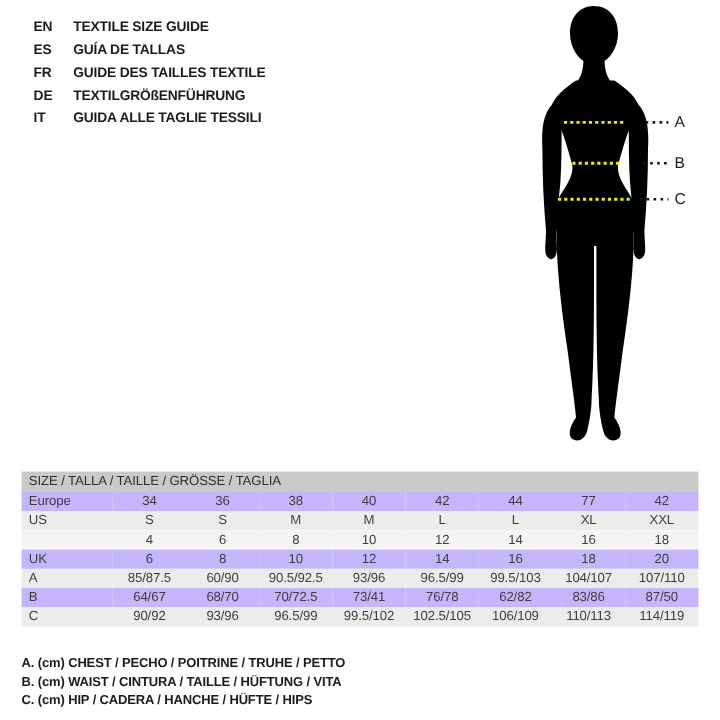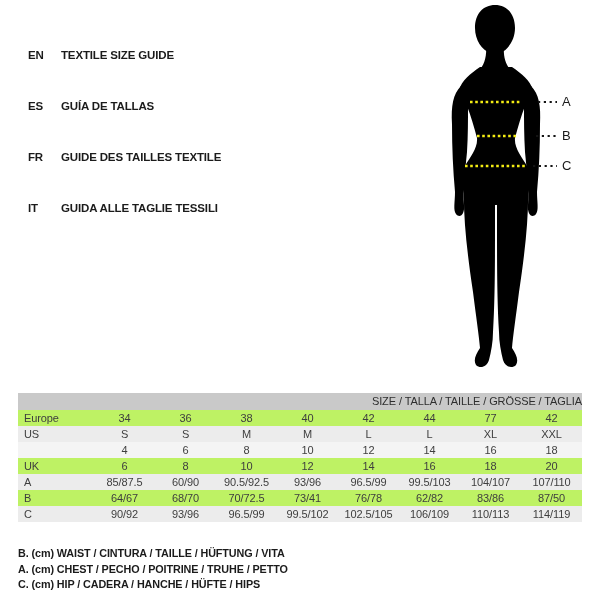--- a/index.html
+++ b/index.html
@@ -1,37 +1,37 @@
 <!DOCTYPE html>
 <html><head>
 <meta charset="utf-8">
 <style>
   html,body{margin:0;padding:0;}
   body{width:600px;height:600px;background:#fff;font-family:"Liberation Sans",sans-serif;}
   .canvas{position:relative;width:600px;height:600px;background:#ffffff;overflow:hidden;}
 
   
   .lang-block{position:absolute;left:28px;top:14px;color:#1b1b1b;font-size:11.5px;font-weight:700;letter-spacing:-0.15px;}
-  .lang-row{height:19px;line-height:19px;white-space:nowrap;margin-top:32px;}
+  .lang-row{height:19px;line-height:19px;white-space:nowrap;}
   .lang-code{display:inline-block;width:33px;}
 
   
   .figure-svg{position:absolute;left:440px;top:0;width:160px;height:375px;}
   .measure-label{font-family:"Liberation Sans",sans-serif;font-size:13px;fill:#1a1a1a;}
 
   
   .gender-line{position:absolute;left:18px;top:361px;font-size:11px;font-weight:700;color:#1b1b1b;letter-spacing:-0.1px;white-space:nowrap;}
 
   
   .size-table{position:absolute;left:18px;top:393px;width:564px;}
-  .table-header{background:#c9c9c9;height:17px;line-height:17px;padding-left:6px;font-size:11px;color:#2e2e2e;letter-spacing:-0.1px;text-align:right;}
+  .table-header{background:#c9c9c9;height:17px;line-height:17px;padding-left:6px;font-size:11px;color:#2e2e2e;letter-spacing:-0.1px;}
   .size-table table{border-collapse:collapse;width:100%;table-layout:fixed;}
   .size-table td{height:16px;padding:0;text-align:center;font-size:11px;color:#3e3e3e;letter-spacing:-0.1px;white-space:nowrap;}
   .size-table td.row-label{text-align:left;padding-left:6px;}
-  .row-white{background:#bef264;}
+  .row-white{background:#c4b5fd;}
   .row-gray{background:#ececec;padding-left:12px;}
   .row-gray-light{background:#f4f4f4;}
 
   
   .legend{position:absolute;left:18px;top:546px;color:#1b1b1b;font-size:10.8px;font-weight:700;letter-spacing:-0.1px;}
   .legend-row{height:15.5px;line-height:15.5px;white-space:nowrap;}
 </style>
 </head>
 <body>
 
@@ -39,20 +39,23 @@
 
   <div class="lang-block">
     <div class="lang-row">
       <span class="lang-code">EN</span><span class="lang-title">TEXTILE SIZE GUIDE</span>
     </div>
     <div class="lang-row">
       <span class="lang-code">ES</span><span class="lang-title">GUÍA DE TALLAS</span>
     </div>
     <div class="lang-row">
       <span class="lang-code">FR</span><span class="lang-title">GUIDE DES TAILLES TEXTILE</span>
+    </div>
+    <div class="lang-row">
+      <span class="lang-code">DE</span><span class="lang-title">TEXTILGRÖßENFÜHRUNG</span>
     </div>
     <div class="lang-row">
       <span class="lang-code">IT</span><span class="lang-title">GUIDA ALLE TAGLIE TESSILI</span>
     </div>
   </div>
 
   <svg class="figure-svg" viewBox="0 0 160 375" xmlns="http://www.w3.org/2000/svg">
     <g fill="#000000">
 
       <path d="M55,5 C67,5 75,14 75,28 C75,40 68,50 60,53 C57,55 53,55 50,53 C42,50 35,40 35,28 C35,14 43,5 55,5 Z"></path>
@@ -167,18 +170,18 @@
             <td>102.5/105</td>
             <td>106/109</td>
             <td>110/113</td>
             <td>114/119</td>
           </tr>
         </tbody>
     </table>
   </div>
 
   <div class="legend">
+    <div class="legend-row">A. (cm) CHEST / PECHO / POITRINE / TRUHE / PETTO</div>
     <div class="legend-row">B. (cm) WAIST / CINTURA / TAILLE / HÜFTUNG / VITA</div>
-    <div class="legend-row">A. (cm) CHEST / PECHO / POITRINE / TRUHE / PETTO</div>
     <div class="legend-row">C. (cm) HIP / CADERA / HANCHE / HÜFTE / HIPS</div>
   </div>
 
 </div>
 
 </body></html>

